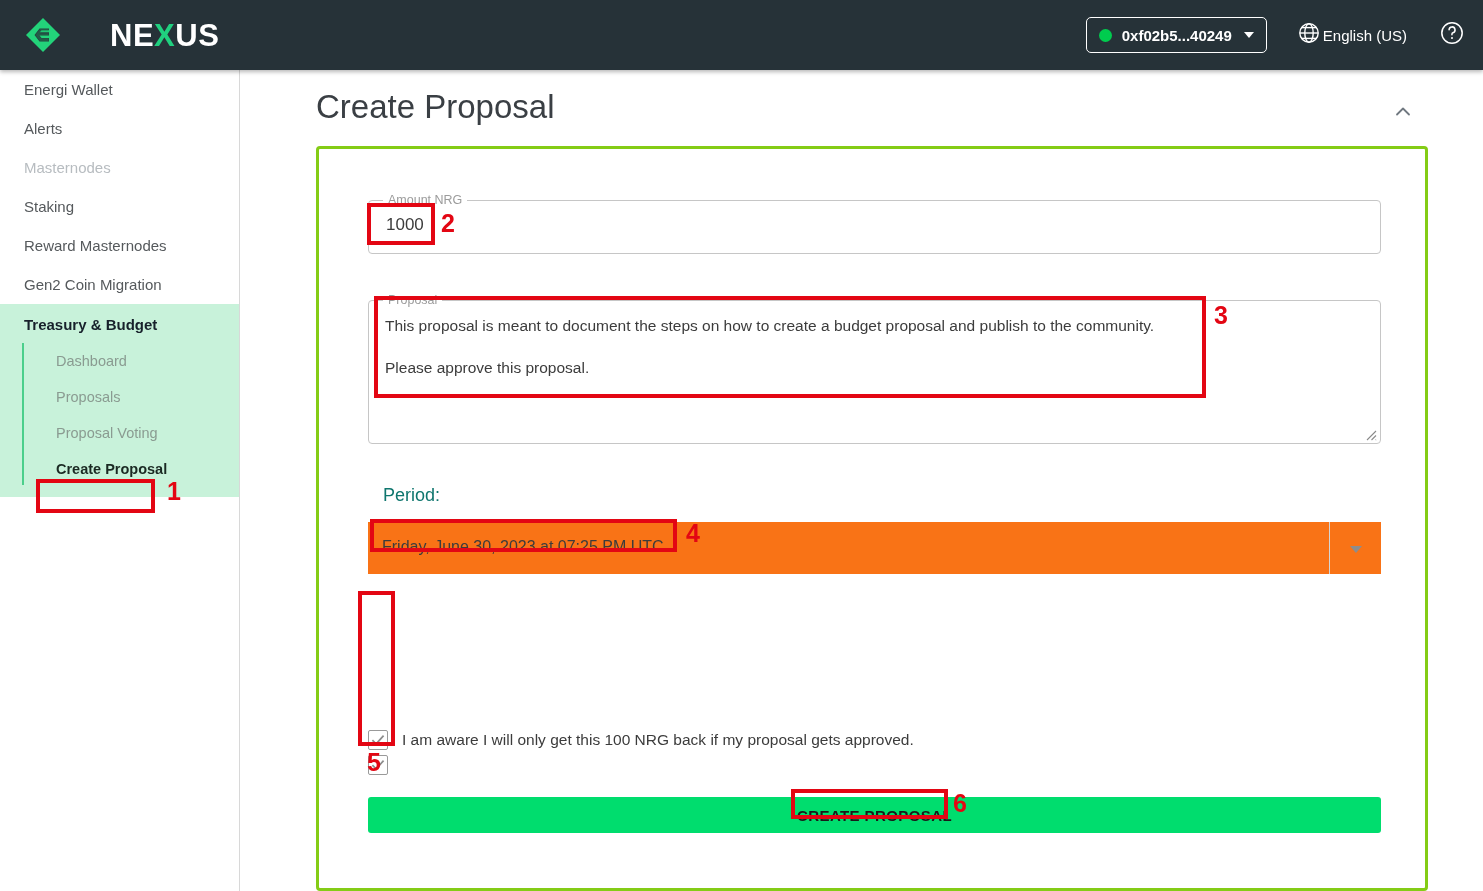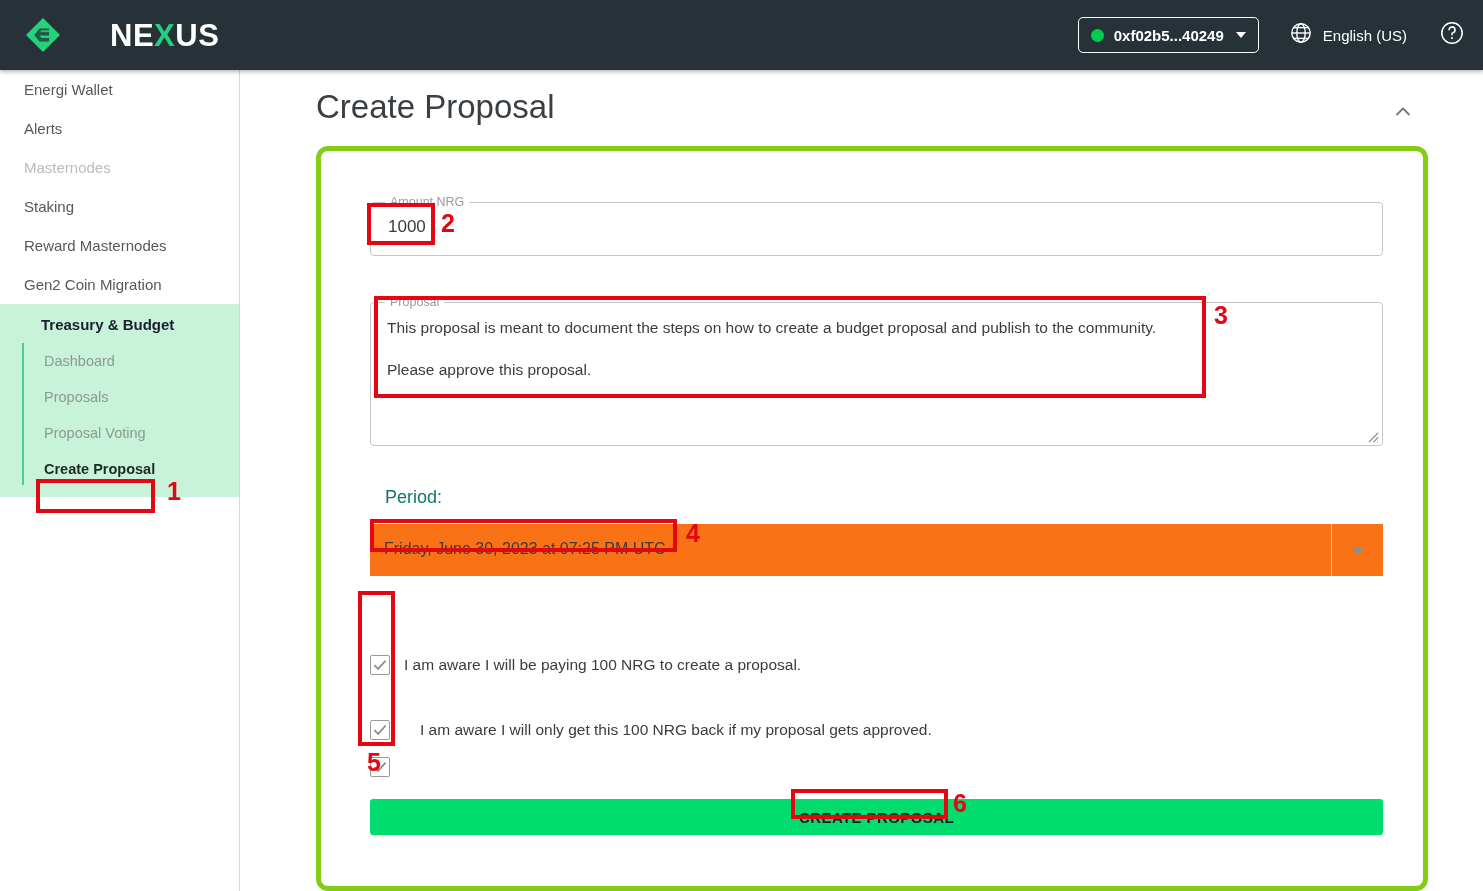--- a/index.html
+++ b/index.html
@@ -35,62 +35,62 @@
     display: flex; align-items: center; gap: 10px;
     border: 1px solid #ffffff; border-radius: 5px;
     padding: 7px 12px; height: 36px;
     color: #ffffff; font-size: 15px; font-weight: bold;
   }
   .status-dot { width: 13px; height: 13px; border-radius: 50%; background: #00cc4e; flex: none; }
   .chip-caret {
     width: 0; height: 0; border-left: 5px solid transparent; border-right: 5px solid transparent;
     border-top: 6px solid #ffffff; margin-left: 2px;
   }
-  .lang-wrap { display: flex; align-items: center; gap: 10px; margin-left: 30px; color: #fff; }
+  .lang-wrap { display: flex; align-items: center; gap: 2px; margin-left: 30px; color: #fff; }
   .lang-label { font-size: 15px; }
   .help-wrap { margin-left: 32px; display: flex; align-items: center; }
 
   
   .sidebar {
     position: absolute; top: 70px; left: 0; width: 240px; height: 821px;
     background: #ffffff; border-right: 1px solid #d8d8d8;
   }
   .nav-item {
     height: 39px; display: flex; align-items: center;
     padding-left: 24px; font-size: 15px; color: #55595c;
   }
   .nav-item.disabled { color: #b7bcc0; }
   .nav-group {
     background: #c8f2da; padding-top: 2px; padding-bottom: 10px;
   }
   .nav-group-title {
-    height: 37px; display: flex; align-items: center; padding-left: 41px;
+    height: 37px; display: flex; align-items: center; padding-left: 24px;
     font-size: 15px; font-weight: bold; color: #17212b;
   }
-  .sub-list { position: relative; padding-left: 0; }
+  .sub-list { position: relative; padding-left: 12px; }
   .sub-rail {
     position: absolute; left: 22px; top: 0; bottom: 2px; width: 2px; background: #4bcf8b;
   }
   .sub-item {
     height: 36px; display: flex; align-items: center;
     padding-left: 44px; font-size: 14.5px; color: #8a9b91;
   }
   .sub-item.active { color: #1b2a23; font-weight: bold; }
 
   
   .main { position: absolute; top: 70px; left: 240px; width: 1243px; height: 821px; background: #fff; }
   .page-title {
     position: absolute; left: 76px; top: 18px;
     font-size: 33px; color: #3a3f44; font-weight: normal;
   }
   .collapse-btn { position: absolute; right: 68px; top: 30px; width: 24px; height: 24px; }
 
   .card {
     position: absolute; left: 76px; top: 76px; width: 1112px; height: 745px;
-    border: 5px solid #84cc16; border-radius: 12px; background: #fff;
+    border: 3px solid #84cc16; border-radius: 4px; background: #fff;
   }
 
   
   .amount-field {
     position: absolute; left: 49px; top: 51px; width: 1013px; height: 54px;
     border: 1px solid #c6c6c6; border-radius: 4px;
   }
   .float-label {
     position: absolute; top: -8px; left: 14px; background: #fff; padding: 0 5px;
     font-size: 12.5px; color: #9b9b9b;
@@ -276,30 +276,22 @@
         </span>
       </div>
 
       <div class="period-label">Period:</div>
       <div class="period-select">
         <span class="period-value">Friday, June 30, 2023 at 07:25 PM UTC</span>
         <span class="period-divider"></span>
         <span class="period-caret"></span>
       </div>
 
-      <div class="cb-row" style="top:504px;">
-        <span class="cb-box">
-          <svg width="18" height="18" viewBox="0 0 18 18" style="position:absolute;left:0;top:0;">
-            <polyline points="3.4,9.2 7.1,12.9 14.6,4.6" fill="none" stroke="#8d8d8d" stroke-width="1.7"></polyline>
-          </svg>
-        </span>
-        <span class="cb-label">I am aware I will be paying 100 NRG to create a proposal.</span>
-      </div>
-
-      <div class="cb-row" style="top:569px;gap:16px;">
+
+      <div class="cb-row" style="top:581px;">
         <span class="cb-box">
           <svg width="18" height="18" viewBox="0 0 18 18" style="position:absolute;left:0;top:0;">
             <polyline points="3.4,9.2 7.1,12.9 14.6,4.6" fill="none" stroke="#8d8d8d" stroke-width="1.7"></polyline>
           </svg>
         </span>
         <span class="cb-label">I am aware I will only get this 100 NRG back if my proposal gets approved.</span>
       </div>
 
       <div class="cb-row" style="top:606px;">
         <span class="cb-box">

